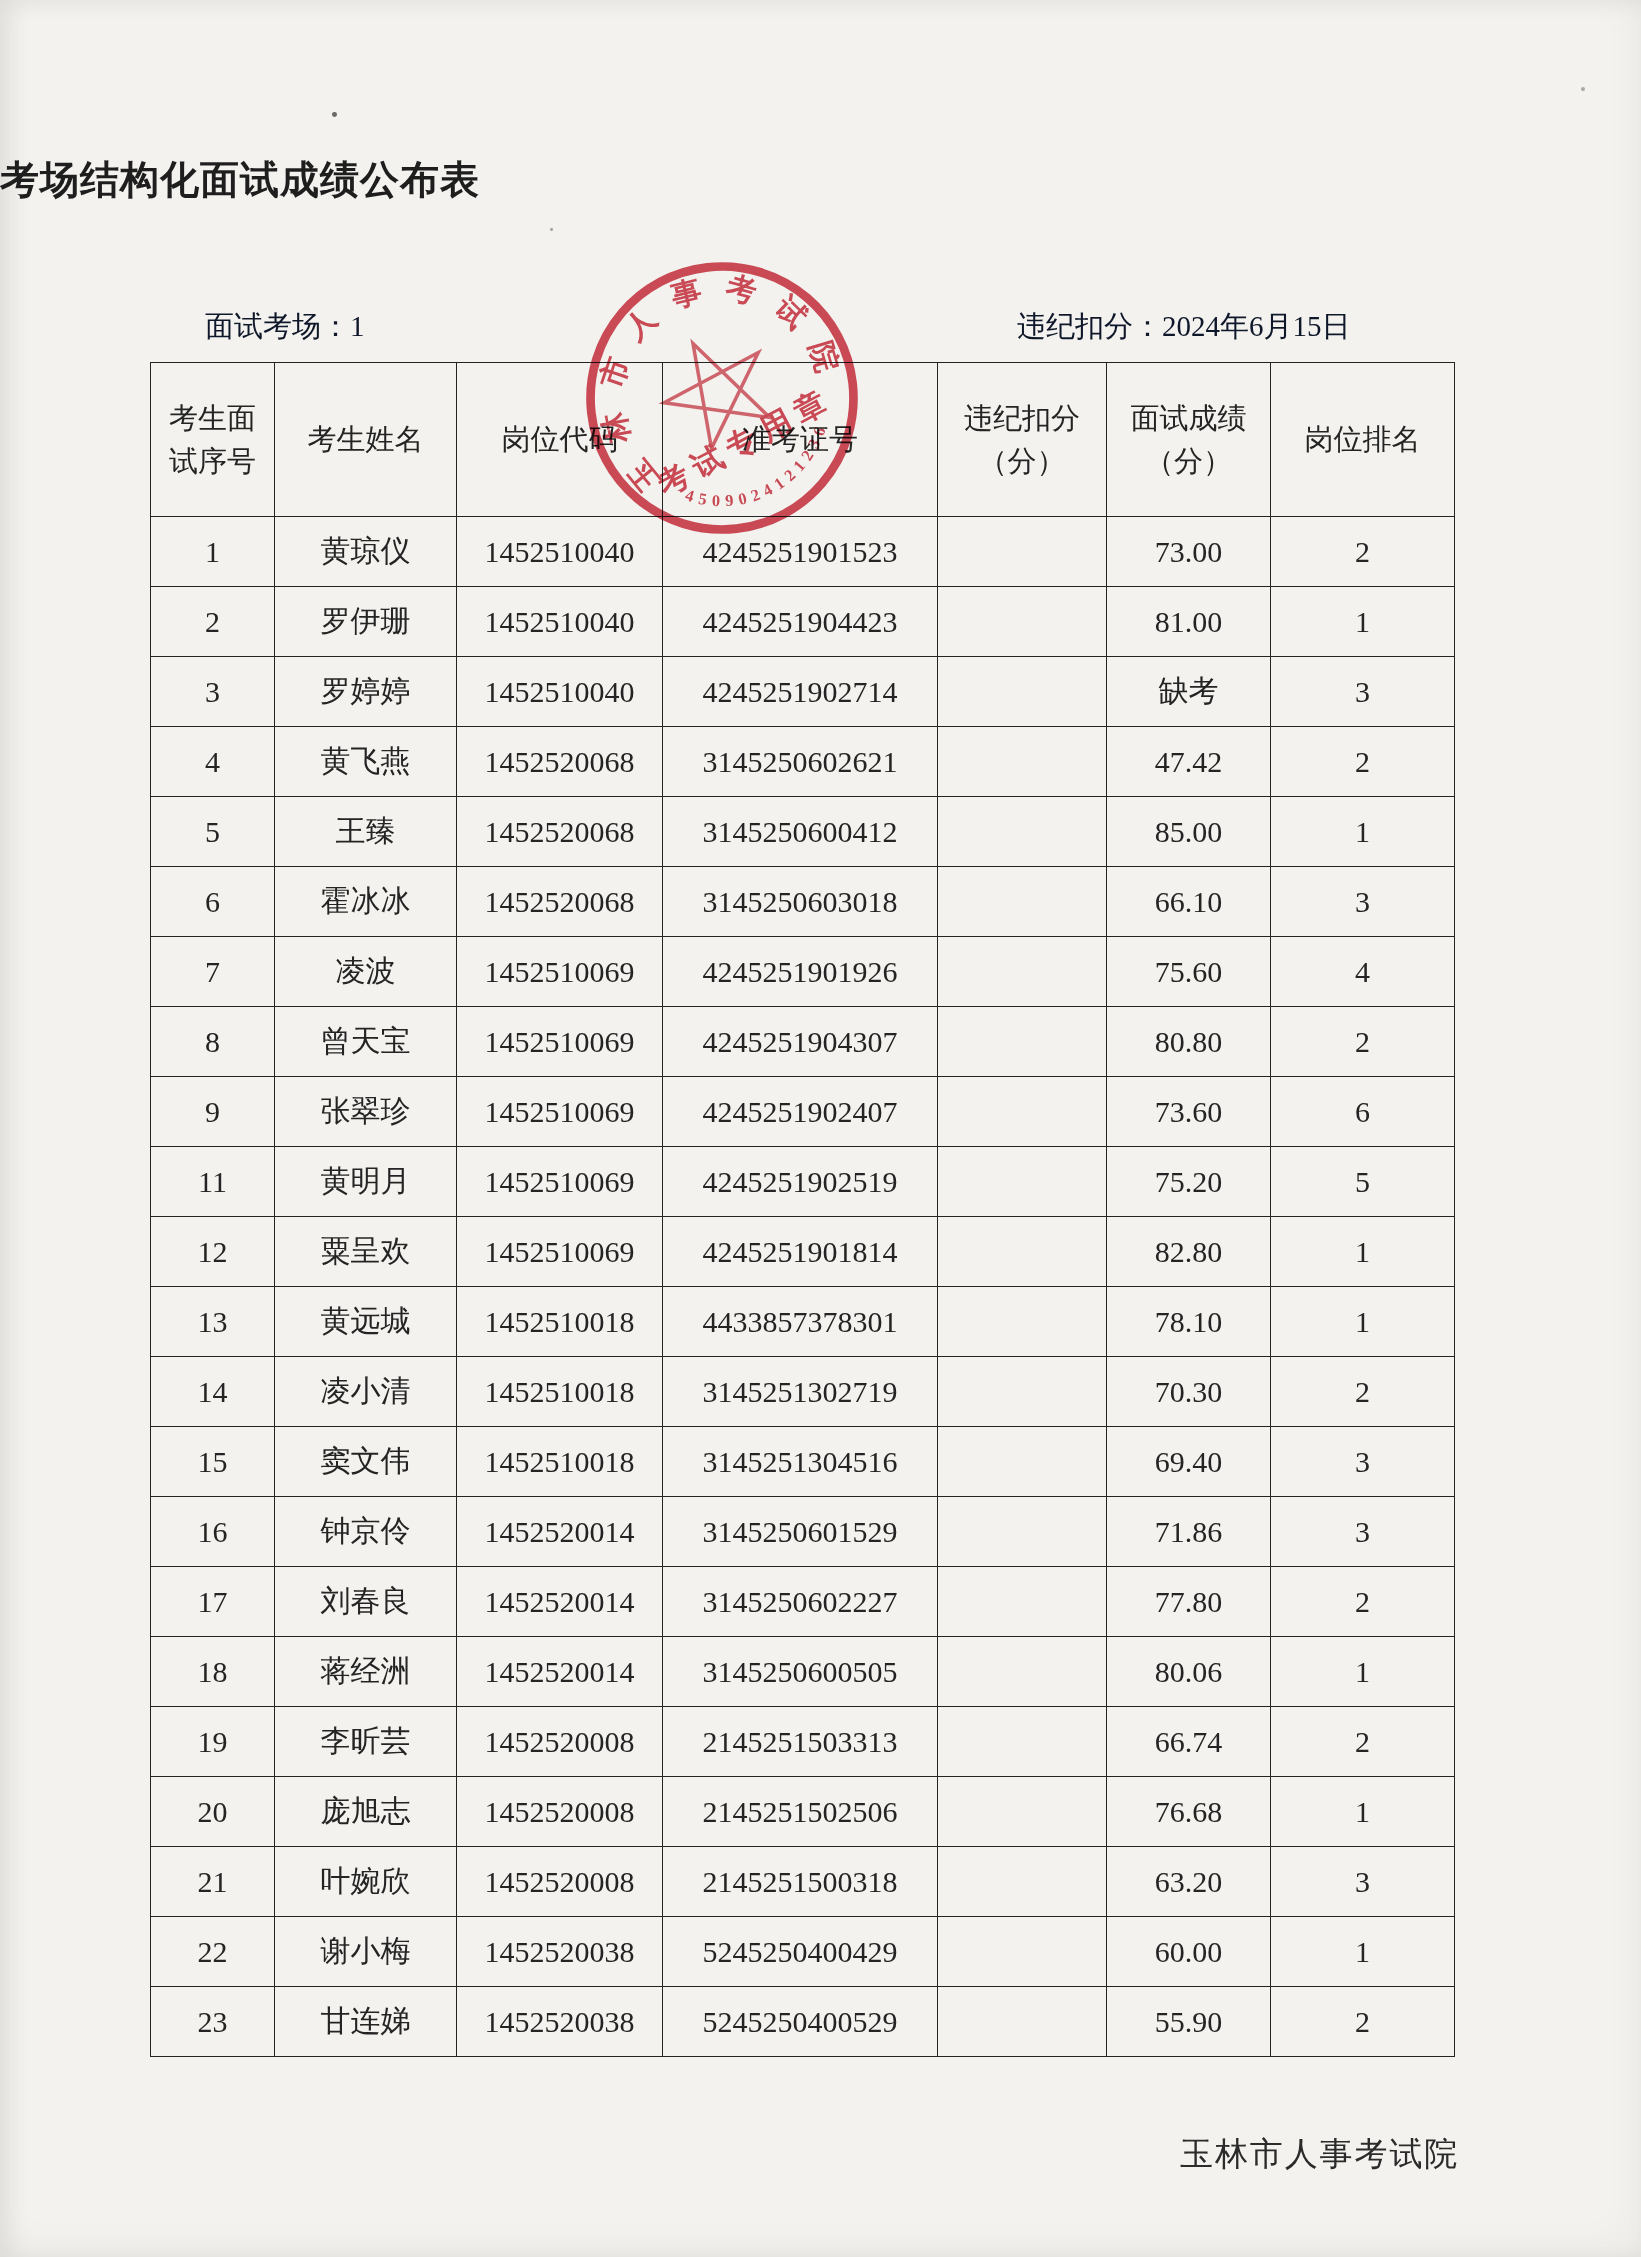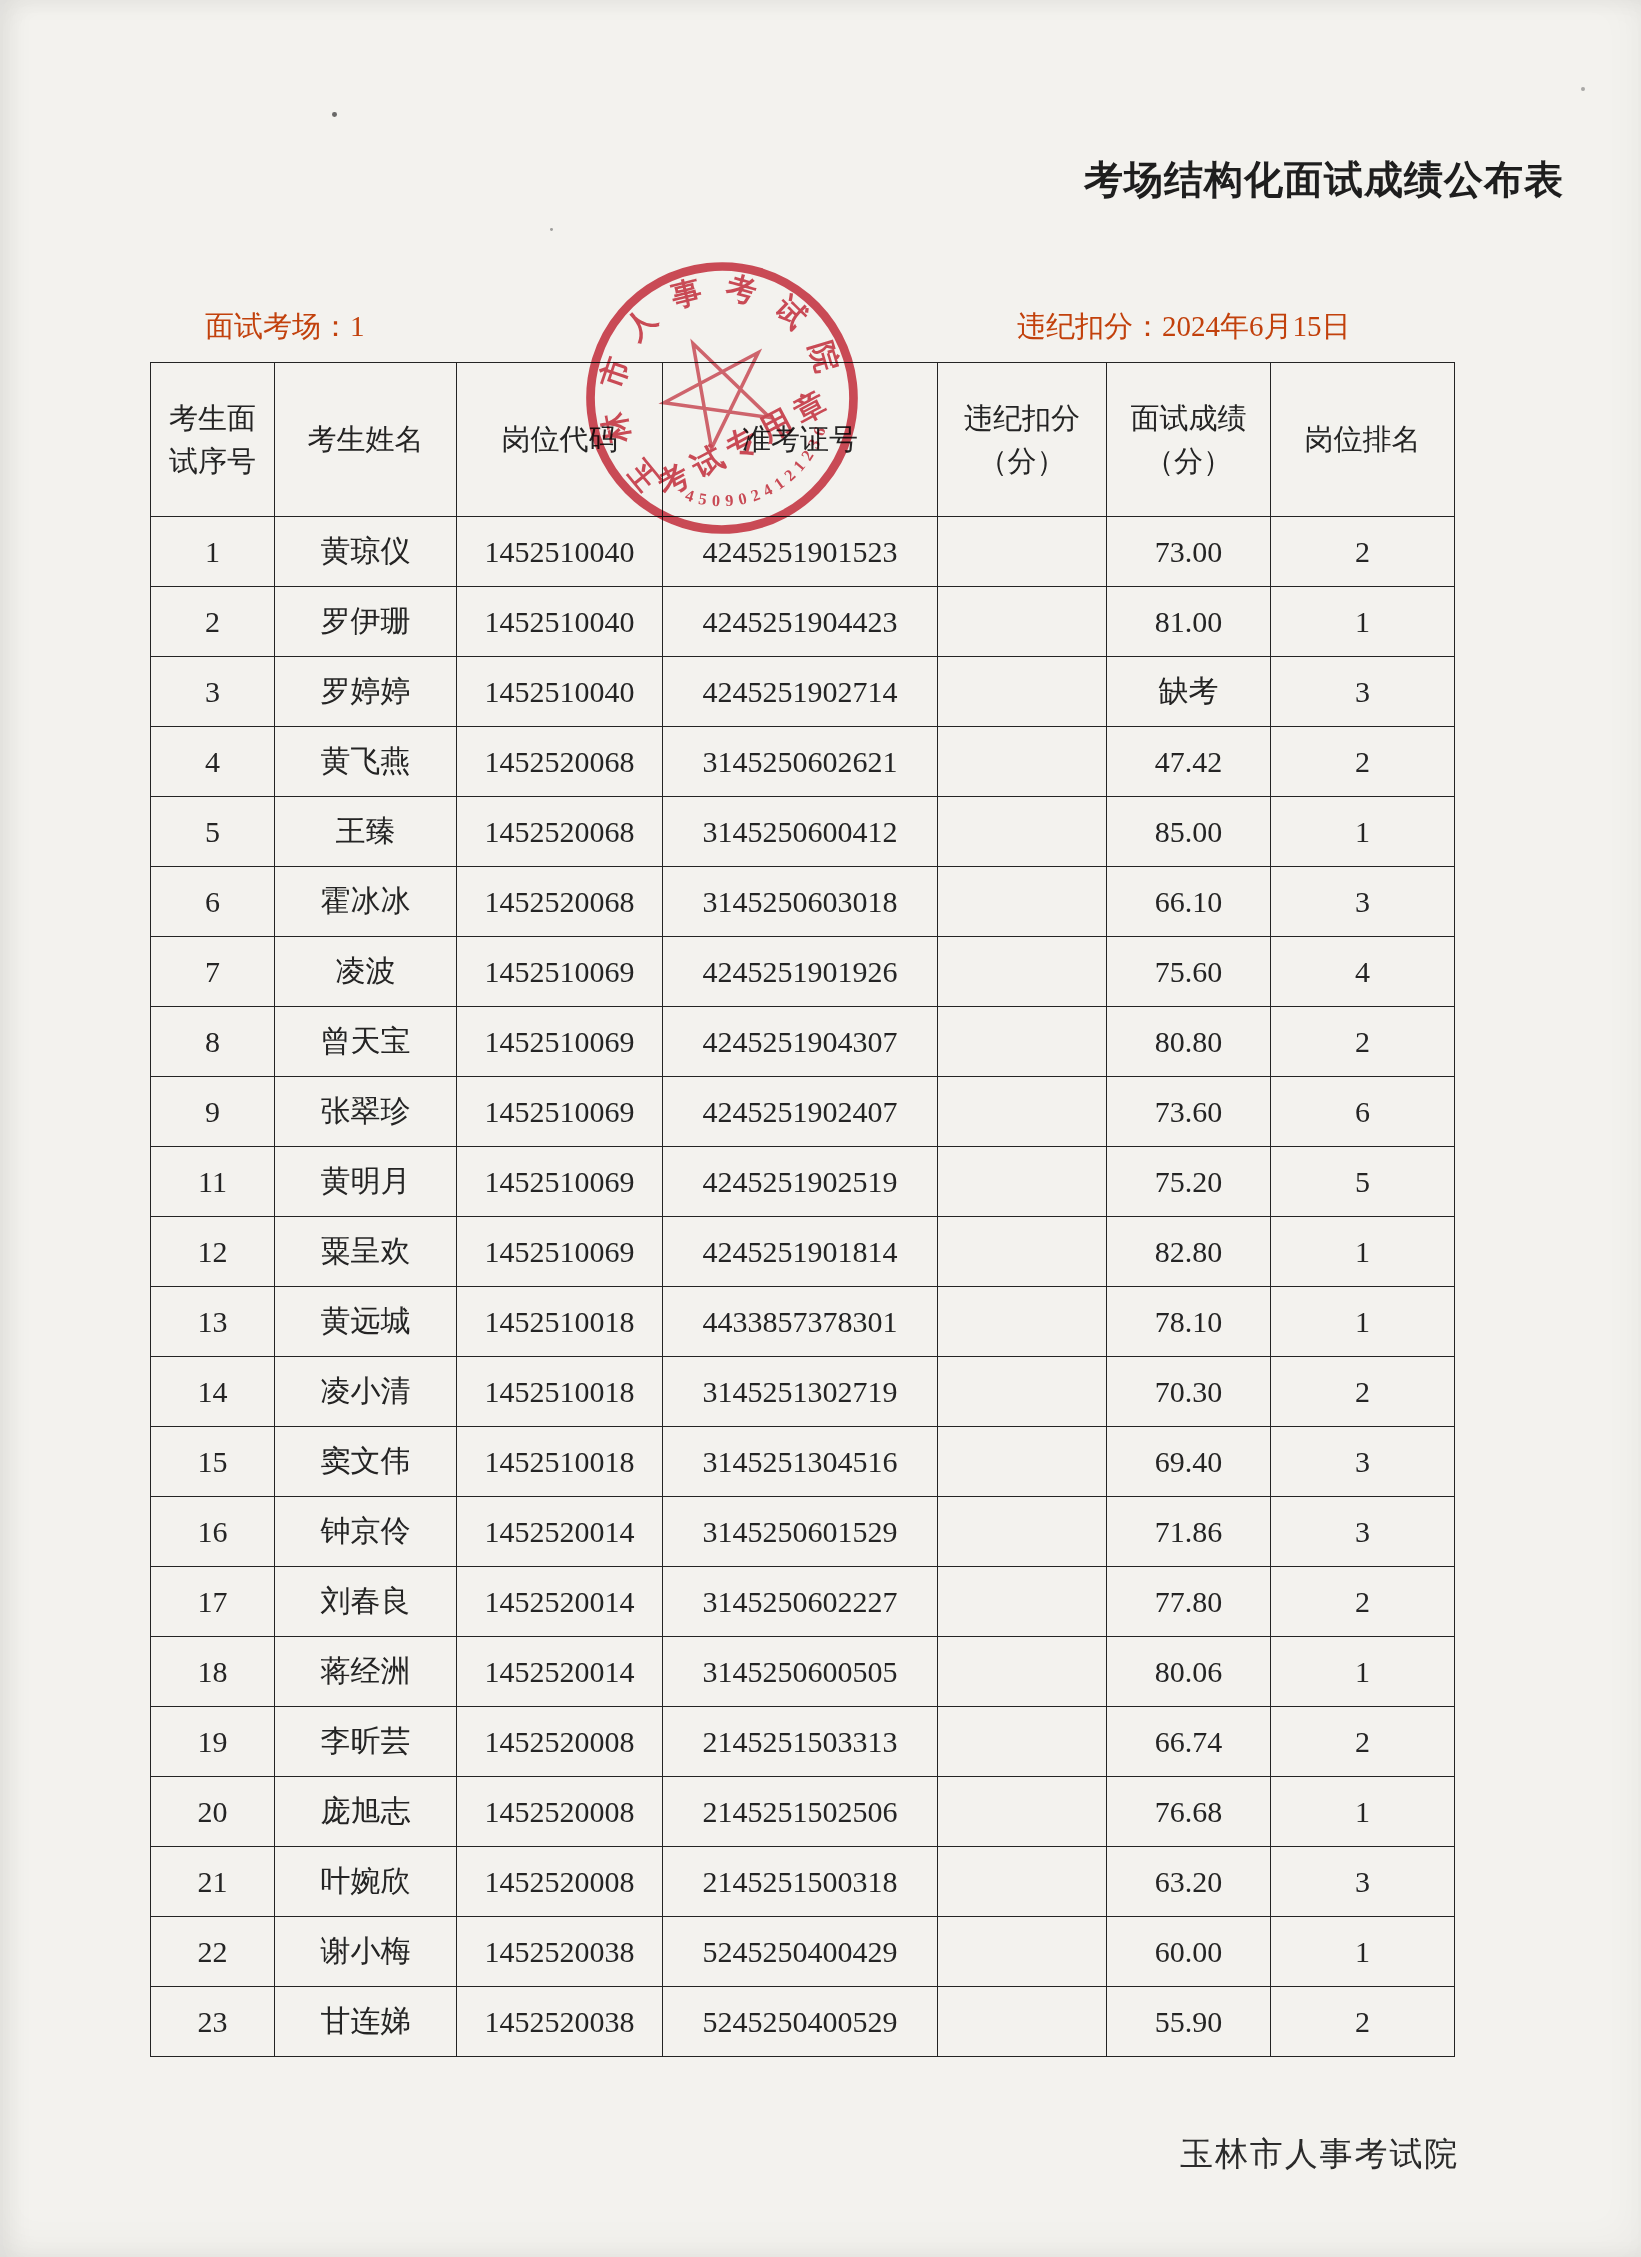--- a/index.html
+++ b/index.html
@@ -12,27 +12,27 @@
     position:relative;
     width:1641px;height:2257px;
     background:#f3f2ee;
     box-shadow: inset 13.5px 0 21px rgba(0,0,0,0.05), inset -5.8px -11.6px 39px rgba(0,0,0,0.035), inset 0 9.7px 23px rgba(0,0,0,0.02);
     overflow:hidden;
     color:#262626;
   }
   .doc-title{
     position:absolute;
     top:153px;left:0;width:1564px;
-    text-align:right;
+    text-align:left;
     font-size:39px;
     font-weight:bold;
     letter-spacing:1px;
     color:#1e1e1e;
   }
-  .meta-row{position:absolute;top:307px;left:0;width:1641px;height:42px;font-size:29px;color:#c2410c;}
+  .meta-row{position:absolute;top:307px;left:0;width:1641px;height:42px;font-size:29px;color:#0f172a;}
   .meta-room{position:absolute;left:205px;top:0;}
   .meta-date{position:absolute;left:1017px;top:0;}
   table.score{
     position:absolute;
     left:150px;top:362px;
     width:1303px;
     border-collapse:collapse;
     table-layout:fixed;
     background:transparent;
     z-index:1;

